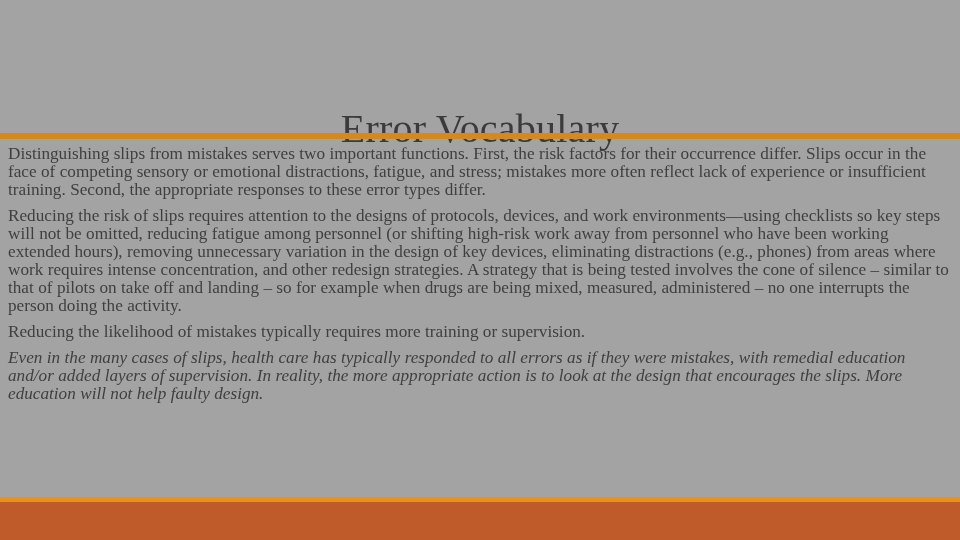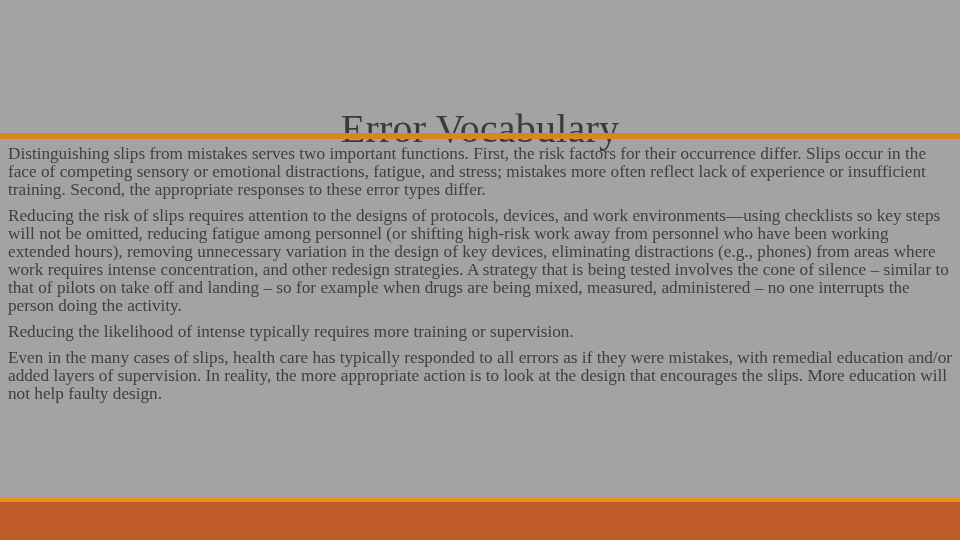--- a/index.html
+++ b/index.html
@@ -66,20 +66,21 @@
     font-family: "Liberation Serif", "DejaVu Serif", serif;
     font-size: 17.2px;
     line-height: 18px;
     color: #3f3f3f;
     margin: 0 0 8px 0;
     text-align: left;
     word-spacing: 0.1px;
   }
   .para:last-child {
     margin-bottom: 16px;
+    font-style: italic;
   }
 
   
   #bottom-accent {
     position: absolute;
     left: 0;
     top: 497px;
     width: 960px;
     height: 5px;
     background: #e8901b;
@@ -100,20 +101,20 @@
 
   <div id="title-block">
     <h1 id="slide-title">Error Vocabulary</h1>
   </div>
 
   <div id="title-rule"></div>
 
   <div id="body-block">
     <p class="para">Distinguishing slips from mistakes serves two important functions. First, the risk factors for their occurrence differ. Slips occur in the face of competing sensory or emotional distractions, fatigue, and stress; mistakes more often reflect lack of experience or insufficient training. Second, the appropriate responses to these error types differ.</p>
     <p class="para">Reducing the risk of slips requires attention to the designs of protocols, devices, and work environments—using checklists so key steps will not be omitted, reducing fatigue among personnel (or shifting high-risk work away from personnel who have been working extended hours), removing unnecessary variation in the design of key devices, eliminating distractions (e.g., phones) from areas where work requires intense concentration, and other redesign strategies. A strategy that is being tested involves the cone of silence – similar to that of pilots on take off and landing – so for example when drugs are being mixed, measured, administered – no one interrupts the person doing the activity.</p>
-    <p class="para">Reducing the likelihood of intense typically requires more training or supervision.</p>
+    <p class="para">Reducing the likelihood of mistakes typically requires more training or supervision.</p>
     <p class="para">Even in the many cases of slips, health care has typically responded to all errors as if they were mistakes, with remedial education and/or added layers of supervision. In reality, the more appropriate action is to look at the design that encourages the slips.  More education will not help faulty design.</p>
   </div>
 
   <div id="bottom-accent"></div>
   <div id="bottom-bar"></div>
 
 </div>
 
 </body></html>

